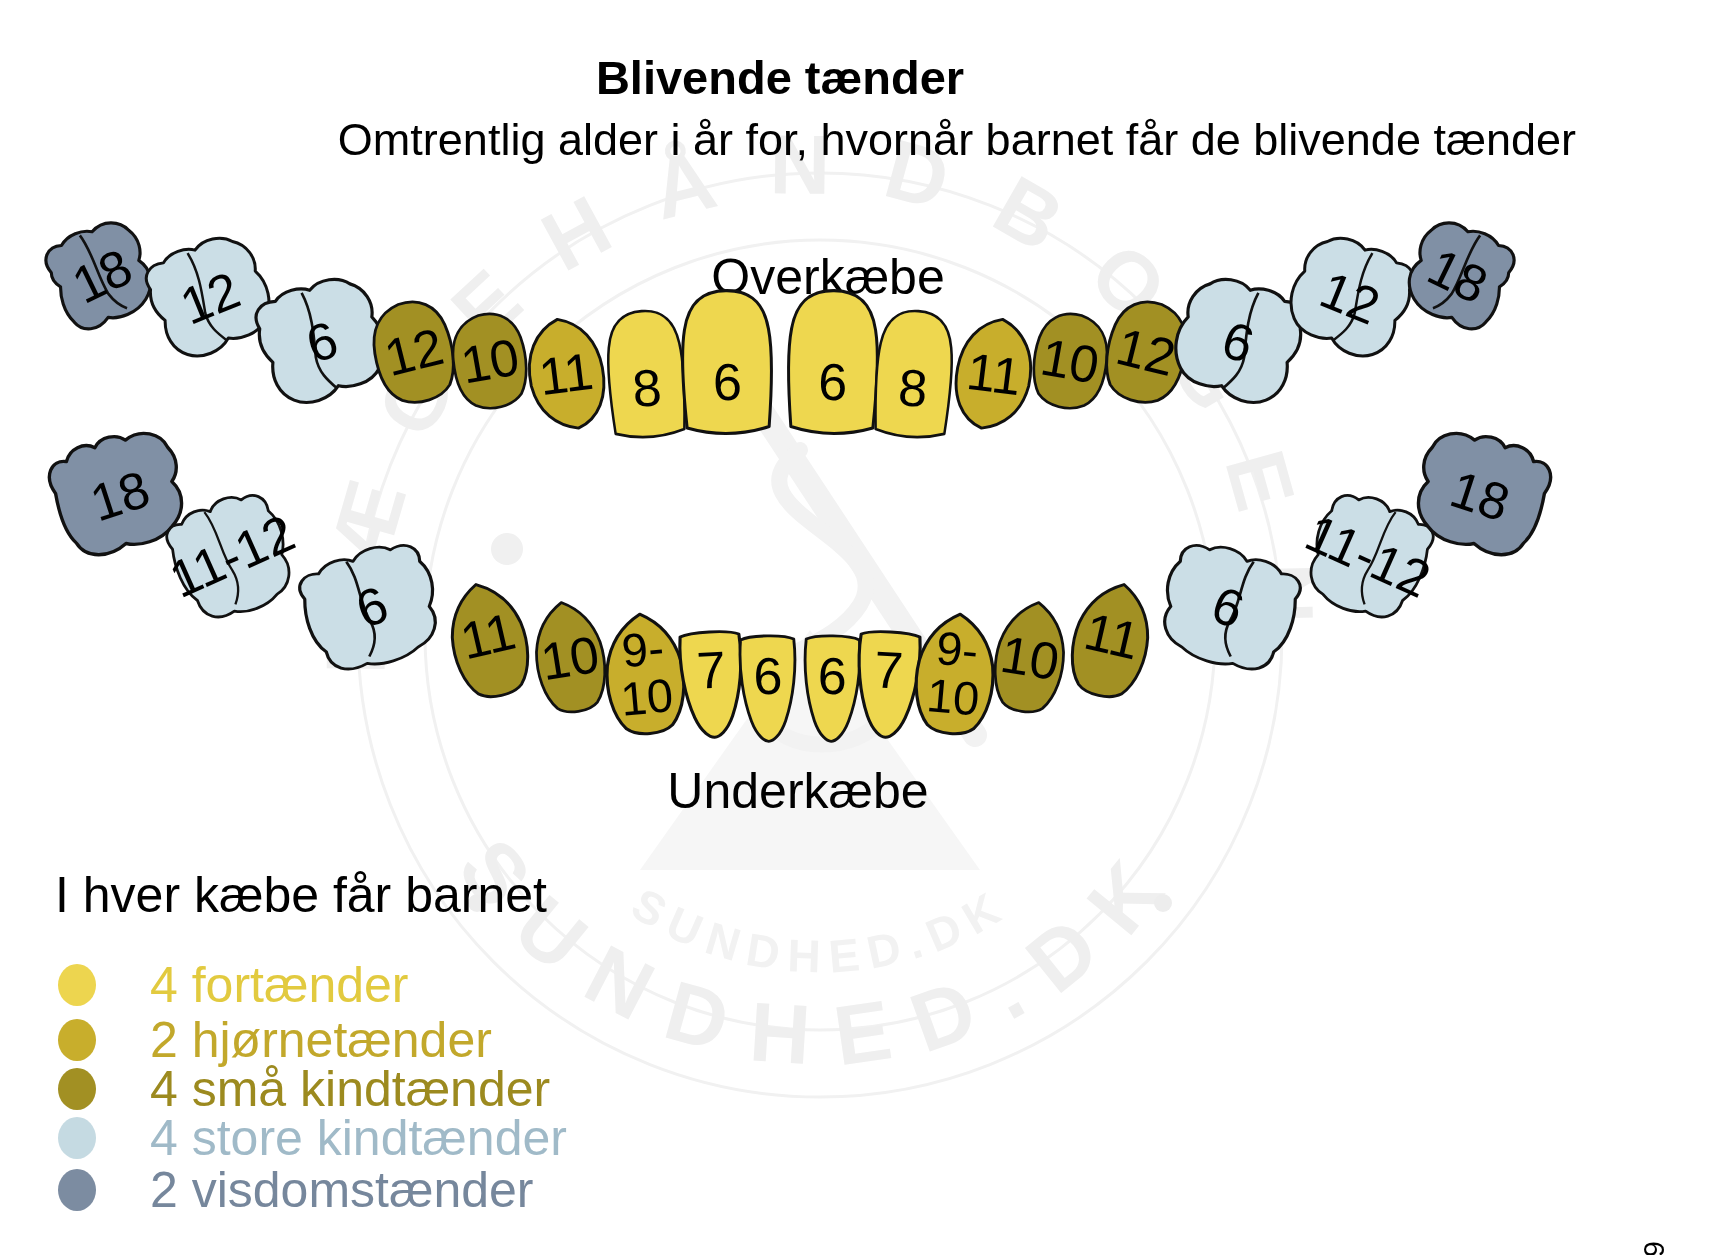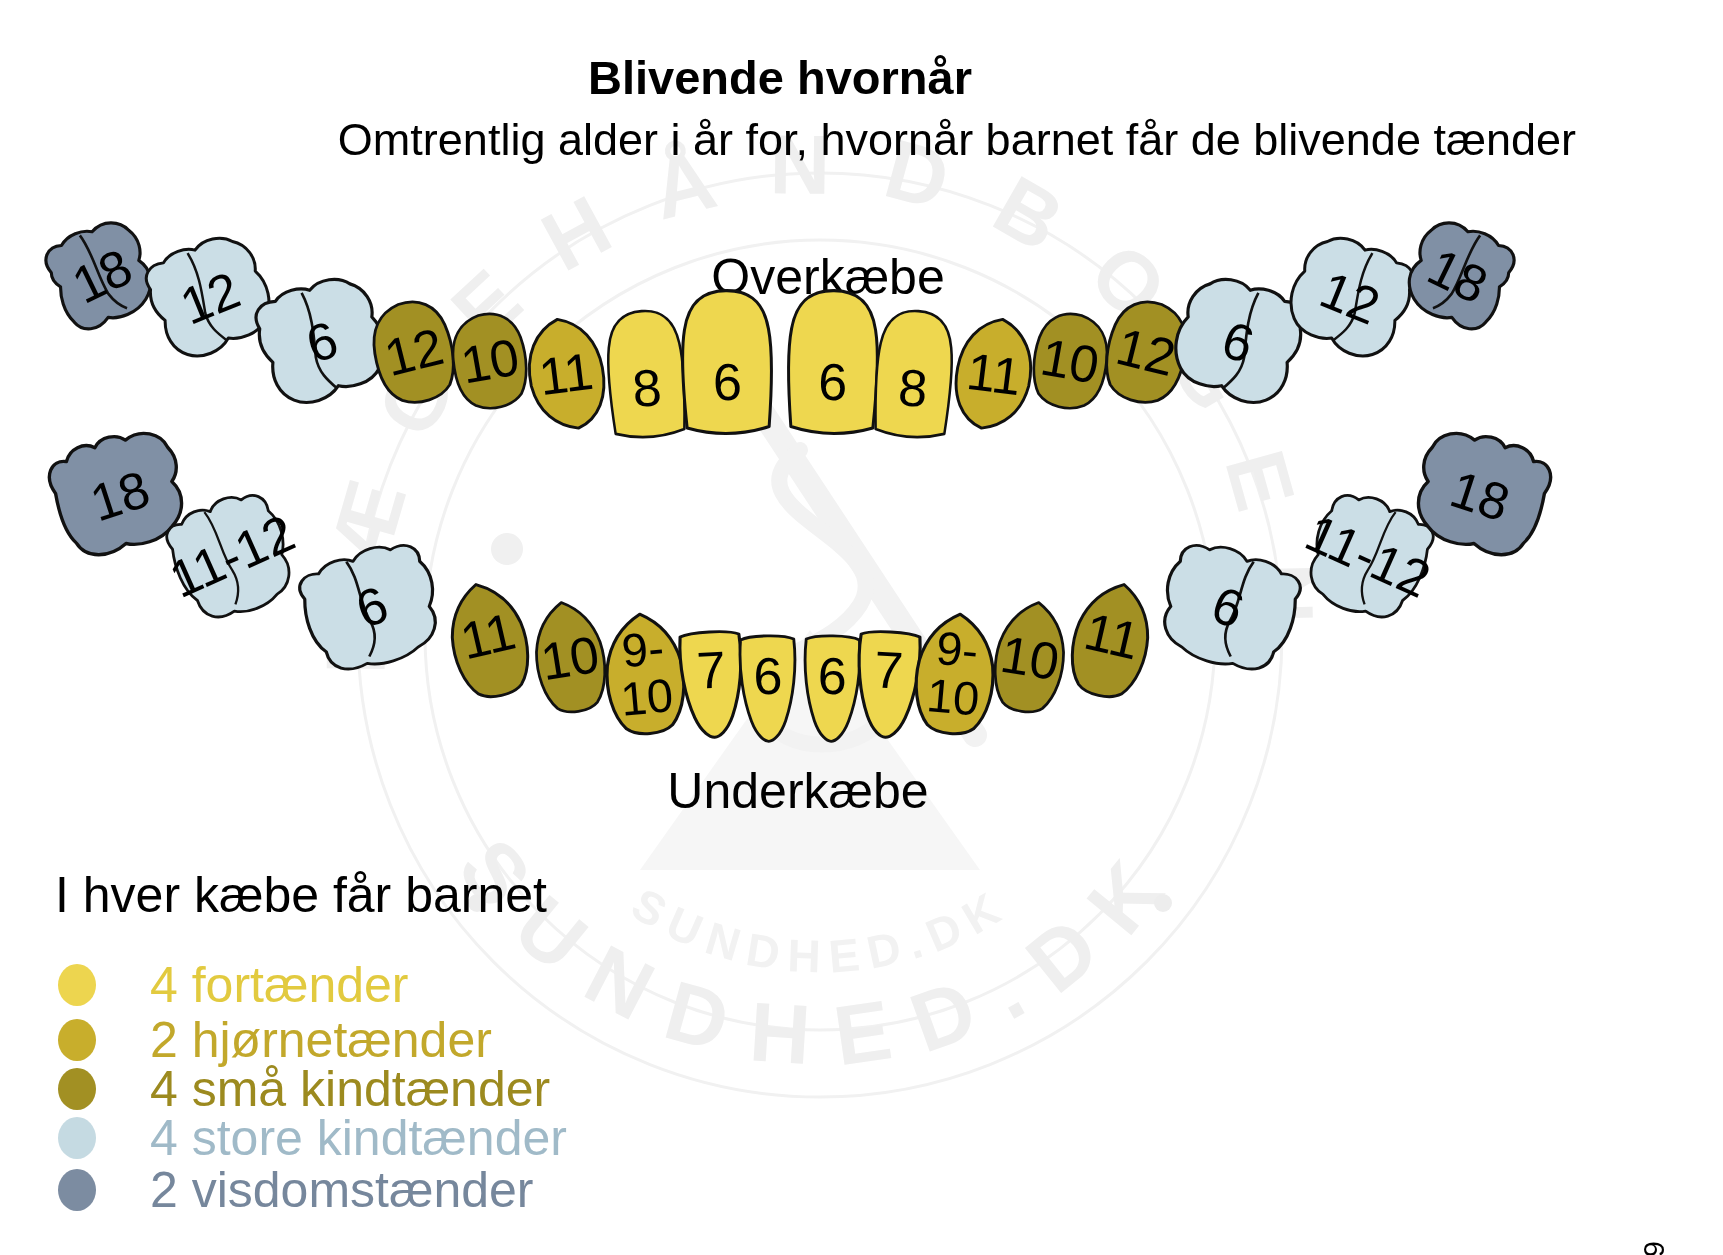--- a/index.html
+++ b/index.html
@@ -56,21 +56,21 @@
     <text class="wm-ring-text bottom" text-anchor="middle">
       <textPath href="#wm-arc-bottom" startOffset="50%">SUNDHED.DK</textPath>
     </text>
     <text class="wm-inner-text" text-anchor="middle">
       <textPath href="#wm-arc-inner" startOffset="50%">SUNDHED.DK</textPath>
     </text>
     <circle cx="477" cy="903" r="9" fill="#ededed"></circle>
     <circle cx="1163" cy="903" r="9" fill="#ededed"></circle>
   </svg>
 
-  <div class="title">Blivende hvornår</div>
+  <div class="title">Blivende tænder</div>
   <div class="subtitle">Omtrentlig alder i år for, hvornår barnet får de blivende tænder</div>
 
   <svg class="layer" width="1723" height="1255" viewBox="0 0 1723 1255">
     <defs>
       <path id="shape-incisorU" d="M -41,64 C -45,20 -46,-10 -42,-32 C -37,-62 -20,-70 0,-70 C 20,-70 37,-62 42,-32 C 46,-10 45,20 41,64 C 14,72 -14,72 -41,64 Z"></path>
       <path id="shape-canineU" d="M -2,-57 C 22,-50 36,-30 38,-2 C 40,28 28,50 6,57 C -16,52 -33,36 -37,8 C -40,-24 -26,-48 -2,-57 Z"></path>
       <path id="shape-premolar" d="M -4,-52 C 18,-54 34,-42 38,-20 C 42,4 38,28 28,42 C 16,54 -8,56 -24,46 C -38,36 -42,16 -40,-8 C -38,-32 -26,-48 -4,-52 Z"></path>
       <g id="shape-molarU">
         <path d="M -52,-30 C -56,-46 -44,-54 -30,-50 C -20,-58 -4,-56 4,-50 C 16,-58 34,-54 42,-44 C 54,-36 58,-20 52,-8 C 60,8 56,28 44,40 C 32,52 12,50 2,44 C -10,54 -30,54 -42,44 C -54,34 -56,18 -50,4 C -58,-10 -56,-22 -52,-30 Z"></path>
         <path fill="none" stroke="#111111" stroke-width="2.5" d="M -4,-50 C 0,-28 -6,-6 -10,12 C -12,26 -6,36 0,46"></path>

